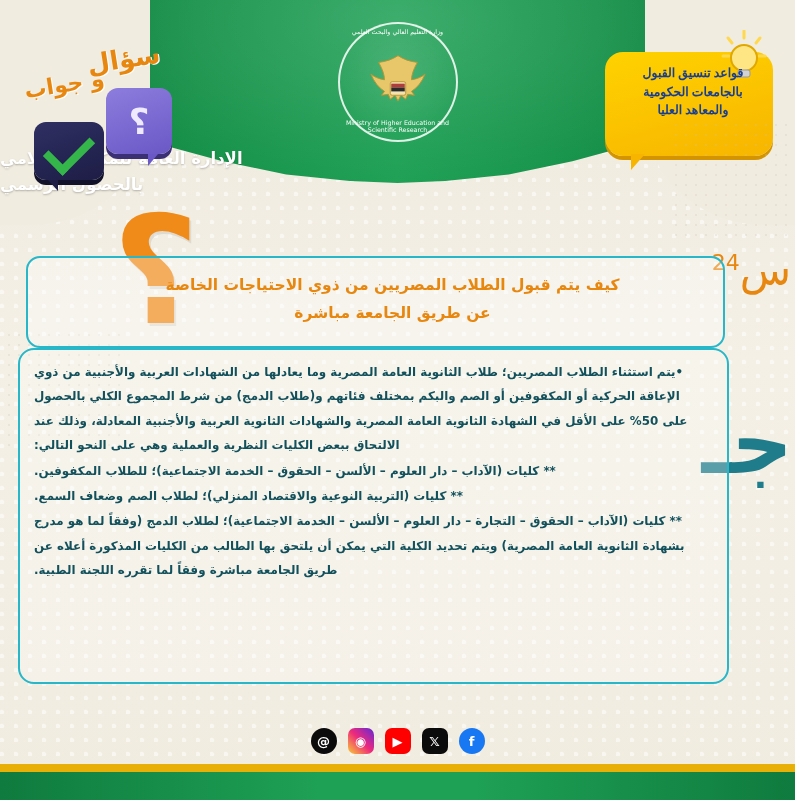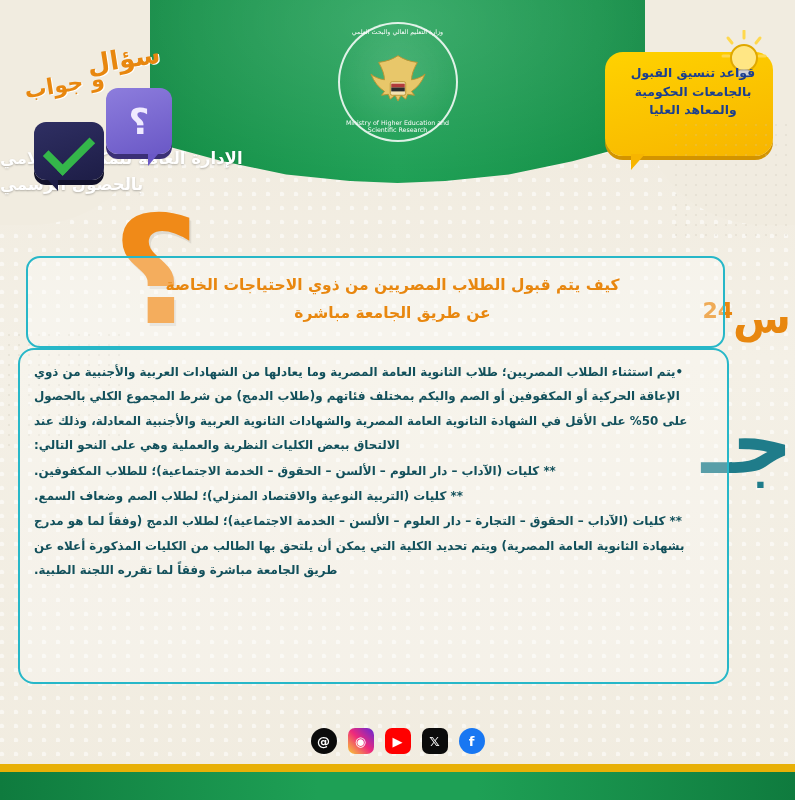--- a/index.html
+++ b/index.html
@@ -106,21 +106,21 @@
     position:absolute;left:0;top:18px;width:168px;height:104px;border-radius:18px;
     background:linear-gradient(165deg,#ffd200,#f7b500);
     box-shadow:0 4px 0 #d39400;
   }
   .rules-bubble:after{
     content:"";position:absolute;left:26px;bottom:-14px;border-width:16px 14px 0 0;
     border-style:solid;border-color:#f7b500 transparent transparent transparent;
   }
   .rules-txt{
     position:absolute;left:6px;right:6px;top:30px;text-align:center;
-    color:#1b3f8f;font-weight:bold;font-size:12.4px;line-height:1.5;
+    color:#1b3f8f;font-weight:bold;font-size:12.4px;line-height:1.5;font-family:Liberation Serif, serif;
   }
   .bulb{
     position:absolute;right:14px;top:-4px;width:46px;height:54px;
   }
 
   
   .big-q{
     position:absolute;left:112px;top:196px;
     color:#f08a18;font-size:150px;font-weight:bold;line-height:1;
     text-shadow:2px 3px 0 rgba(0,0,0,.08);
@@ -129,21 +129,21 @@
   .q-card{
     position:absolute;left:26px;right:70px;top:256px;height:88px;
     border:2px solid #27b7c8;border-radius:14px;background:rgba(255,255,255,.30);
   }
   .q-text{
     position:absolute;right:22px;left:56px;top:14px;
     color:#e8870f;font-weight:bold;font-size:15.5px;line-height:1.8;text-align:center;
   }
   .q-num{
     position:absolute;right:4px;top:246px;
-    color:#e8870f;font-weight:bold;font-size:42px;margin-top:48px;
+    color:#e8870f;font-weight:normal;font-size:42px;
   }
   .q-num small{font-size:22px;vertical-align:super;}
 
   
   .a-card{
     position:absolute;left:18px;right:66px;top:348px;height:332px;
     border:2px solid #27b7c8;border-radius:16px;background:rgba(255,255,255,.26);
   }
   .a-letter{
     position:absolute;right:2px;top:400px;

